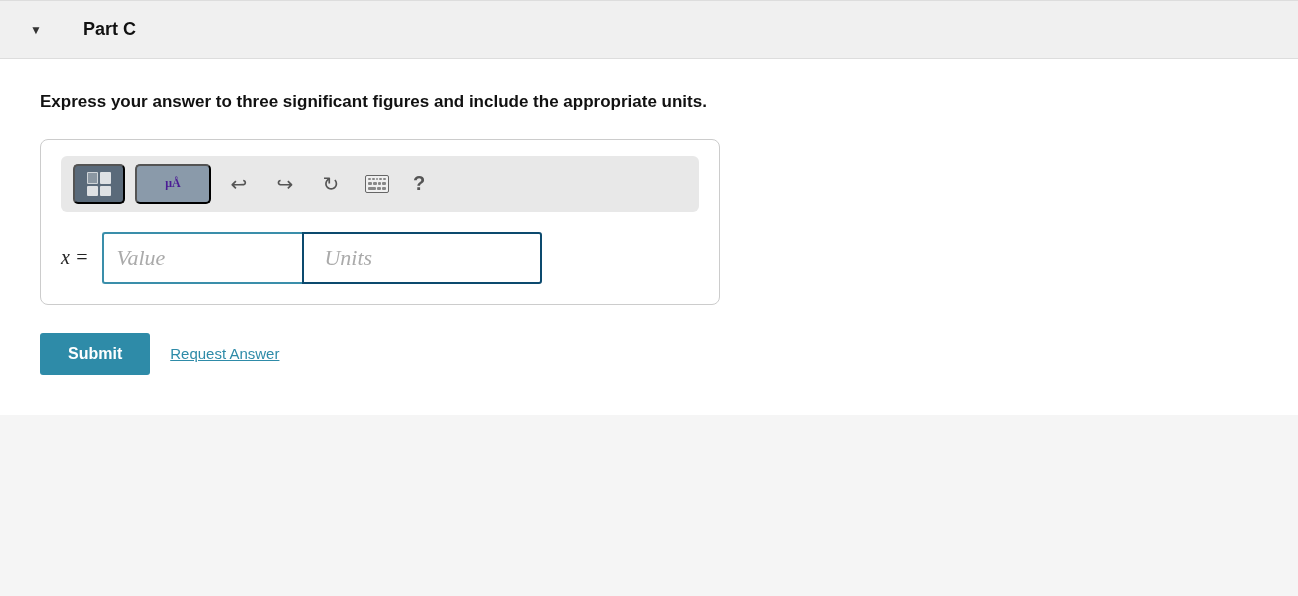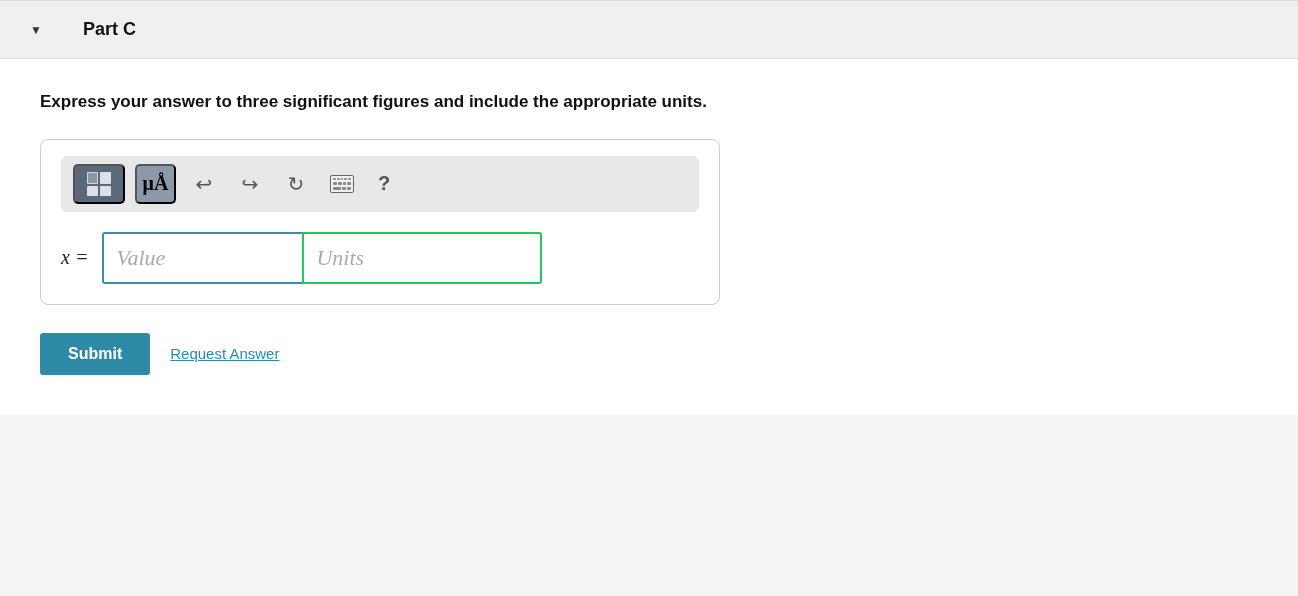--- a/index.html
+++ b/index.html
@@ -108,28 +108,28 @@
     }
 
     .matrix-cell.dark {
       background: rgba(255,255,255,0.3);
       border: 1px solid rgba(255,255,255,0.6);
     }
 
     .toolbar-btn-units {
       background: #8a9aaa;
       border-radius: 5px;
-      width: 41px;
+      width: 76px;
       height: 40px;
       display: flex;
       align-items: center;
       justify-content: center;
       cursor: pointer;
-      color: #000000;
-      font-size: 20px;
+      color: #4c1d95;
+      font-size: 12px;
       font-weight: bold;
       font-family: "Times New Roman", serif;
     }
 
     .toolbar-icon-btn {
       background: transparent;
       border: none;
       cursor: pointer;
       font-size: 20px;
       color: #555;
@@ -211,29 +211,29 @@
       height: 52px;
       font-style: italic;
       font-size: 22px;
       color: #999;
       font-family: "Times New Roman", serif;
       padding: 0 12px;
       outline: none;
     }
 
     .units-input {
-      border: 2px solid #22c55e;
+      border: 2px solid #0c4a6e;
       border-radius: 0 3px 3px 0;
       width: 240px;
       height: 52px;
       font-style: italic;
       font-size: 22px;
       color: #999;
       font-family: "Times New Roman", serif;
-      padding: 0 12px;
+      padding: 0 20px;
       outline: none;
     }
 
     .value-input::placeholder,
     .units-input::placeholder {
       color: #aaa;
       font-style: italic;
       font-family: "Times New Roman", serif;
     }
 

